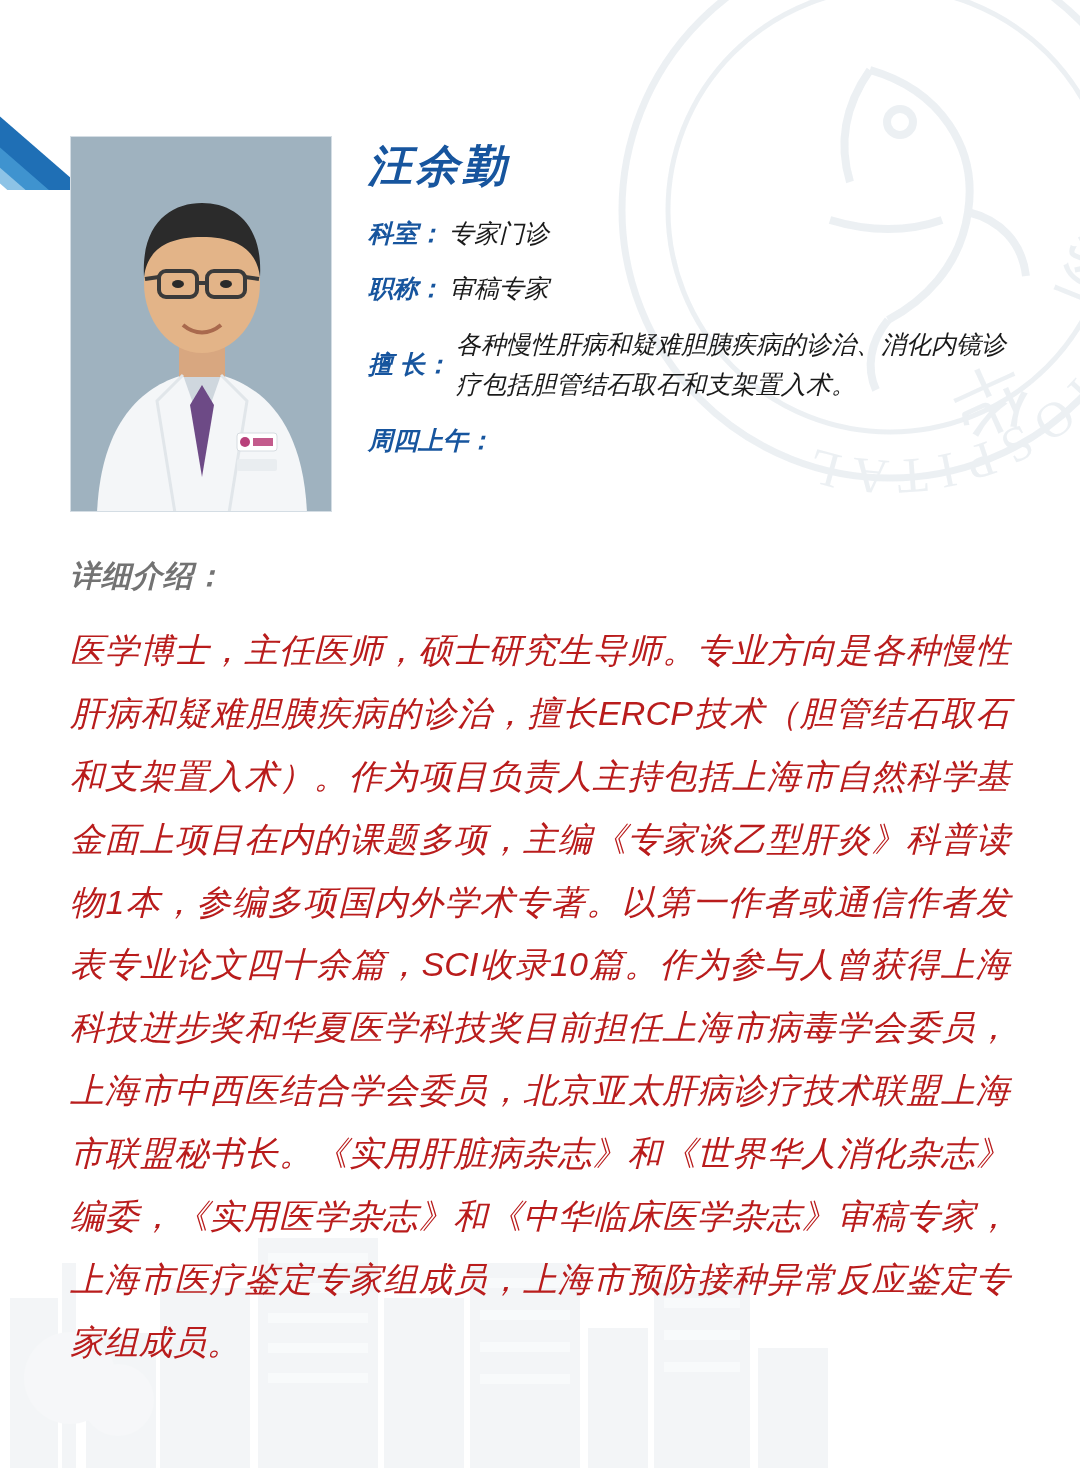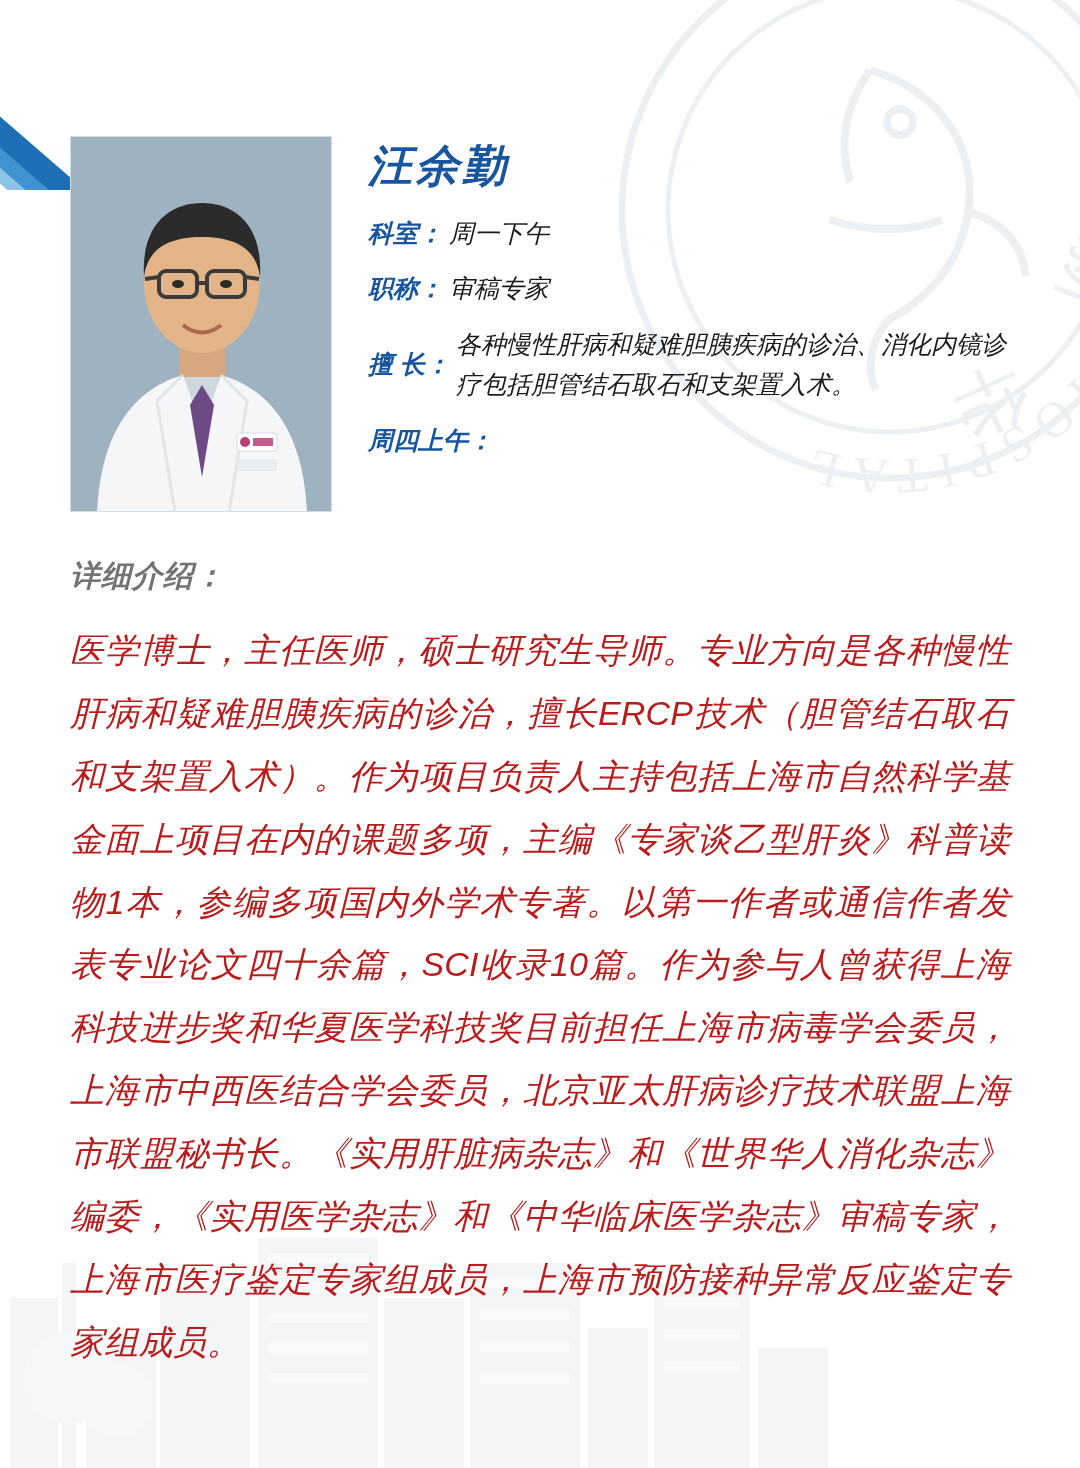--- a/index.html
+++ b/index.html
@@ -291,21 +291,21 @@
           <rect x="166" y="322" width="40" height="12" rx="2" fill="#e9edf0"></rect>
         </svg>
       </div>
     </div>
 
     <div class="info">
       <div class="doc-name">汪余勤</div>
 
       <div class="info-row">
         <span class="info-label">科室：</span>
-        <span class="info-value">周一下午</span>
+        <span class="info-value">专家门诊</span>
       </div>
 
       <div class="info-row">
         <span class="info-label">职称：</span>
         <span class="info-value">审稿专家</span>
       </div>
 
       <div class="info-row specialty">
         <span class="info-label">擅 长：</span>
         <span class="info-value">各种慢性肝病和疑难胆胰疾病的诊治、消化内镜诊疗包括胆管结石取石和支架置入术。</span>

